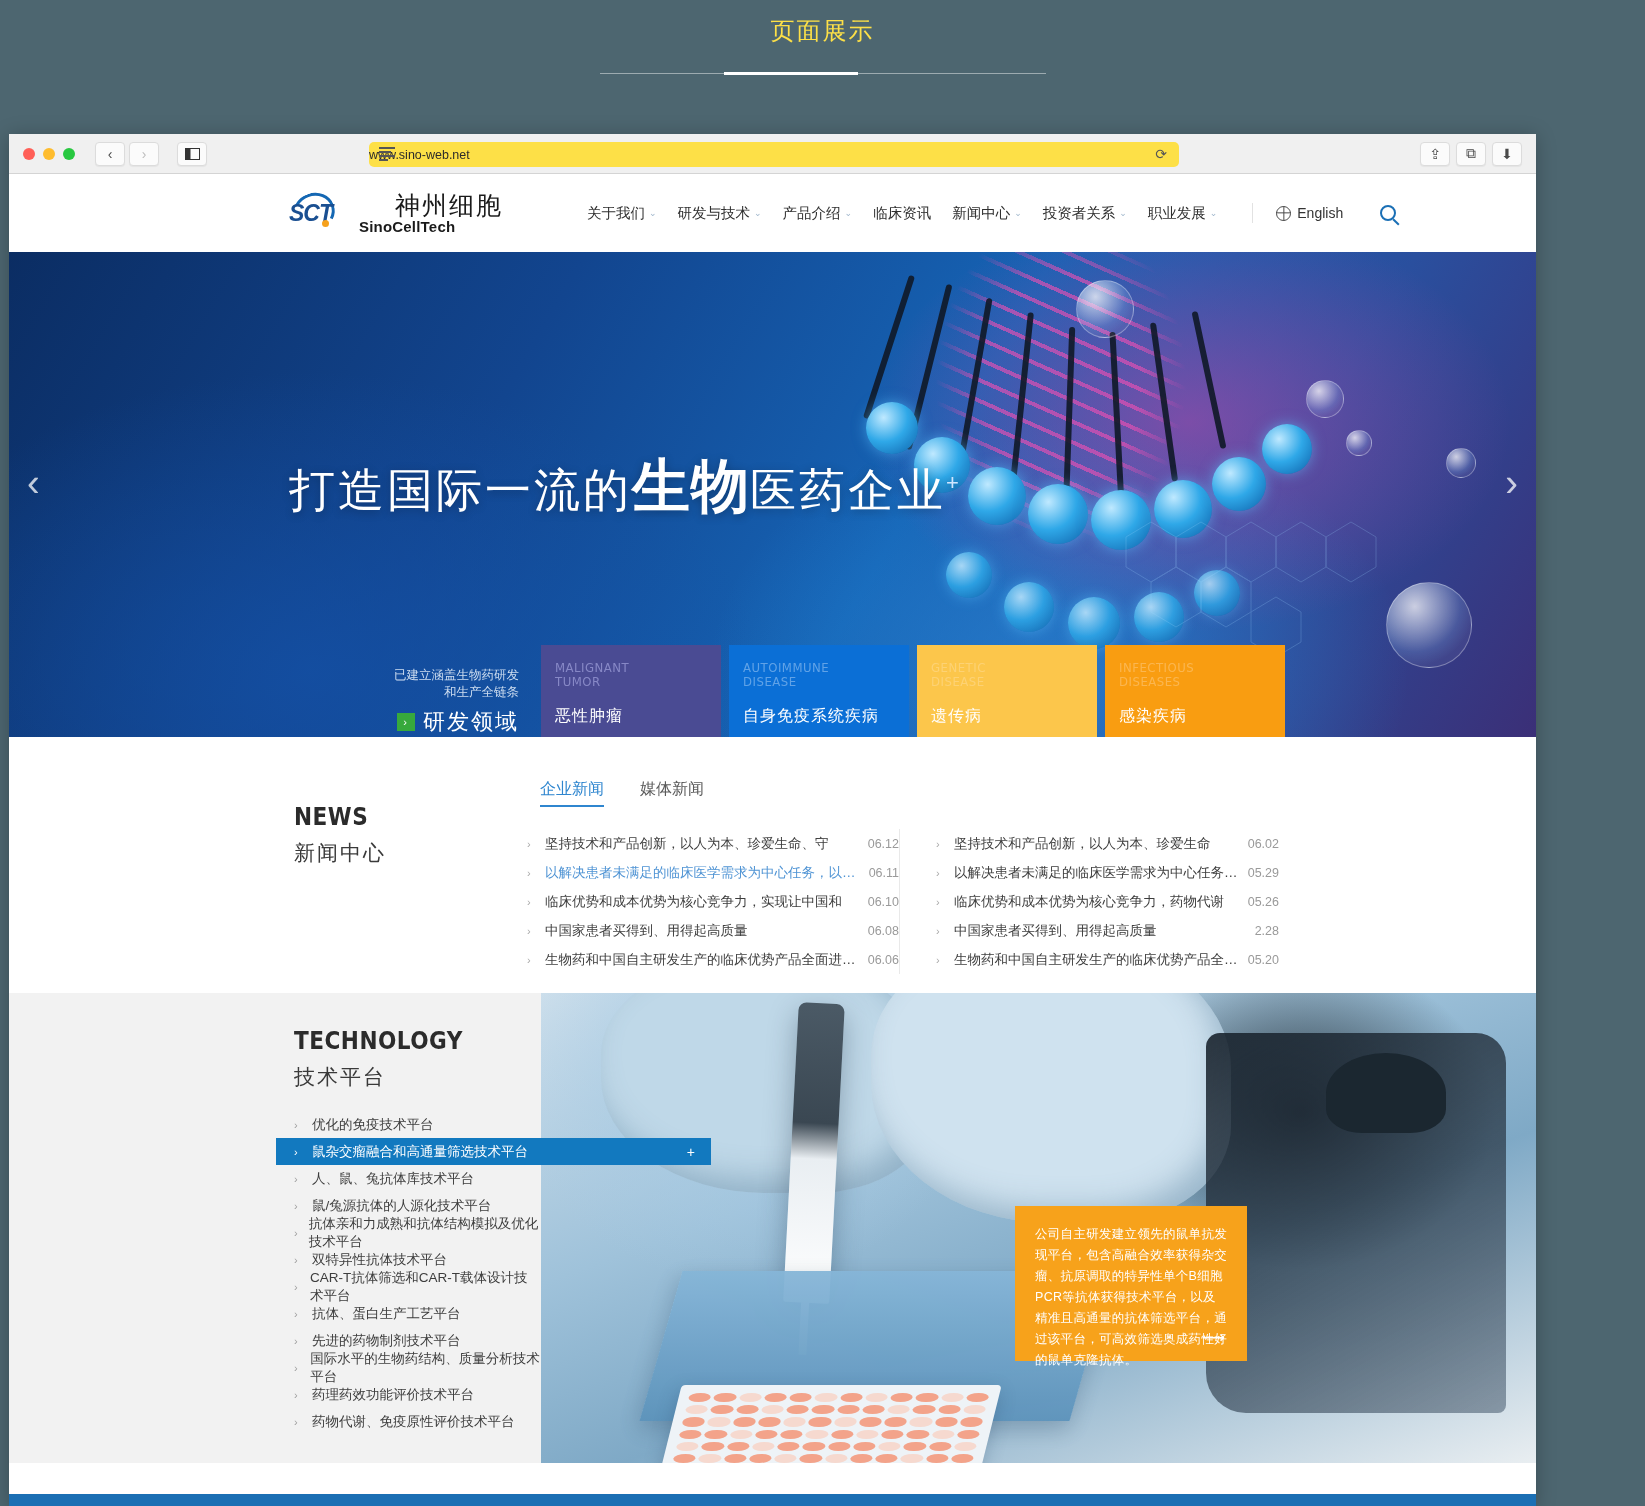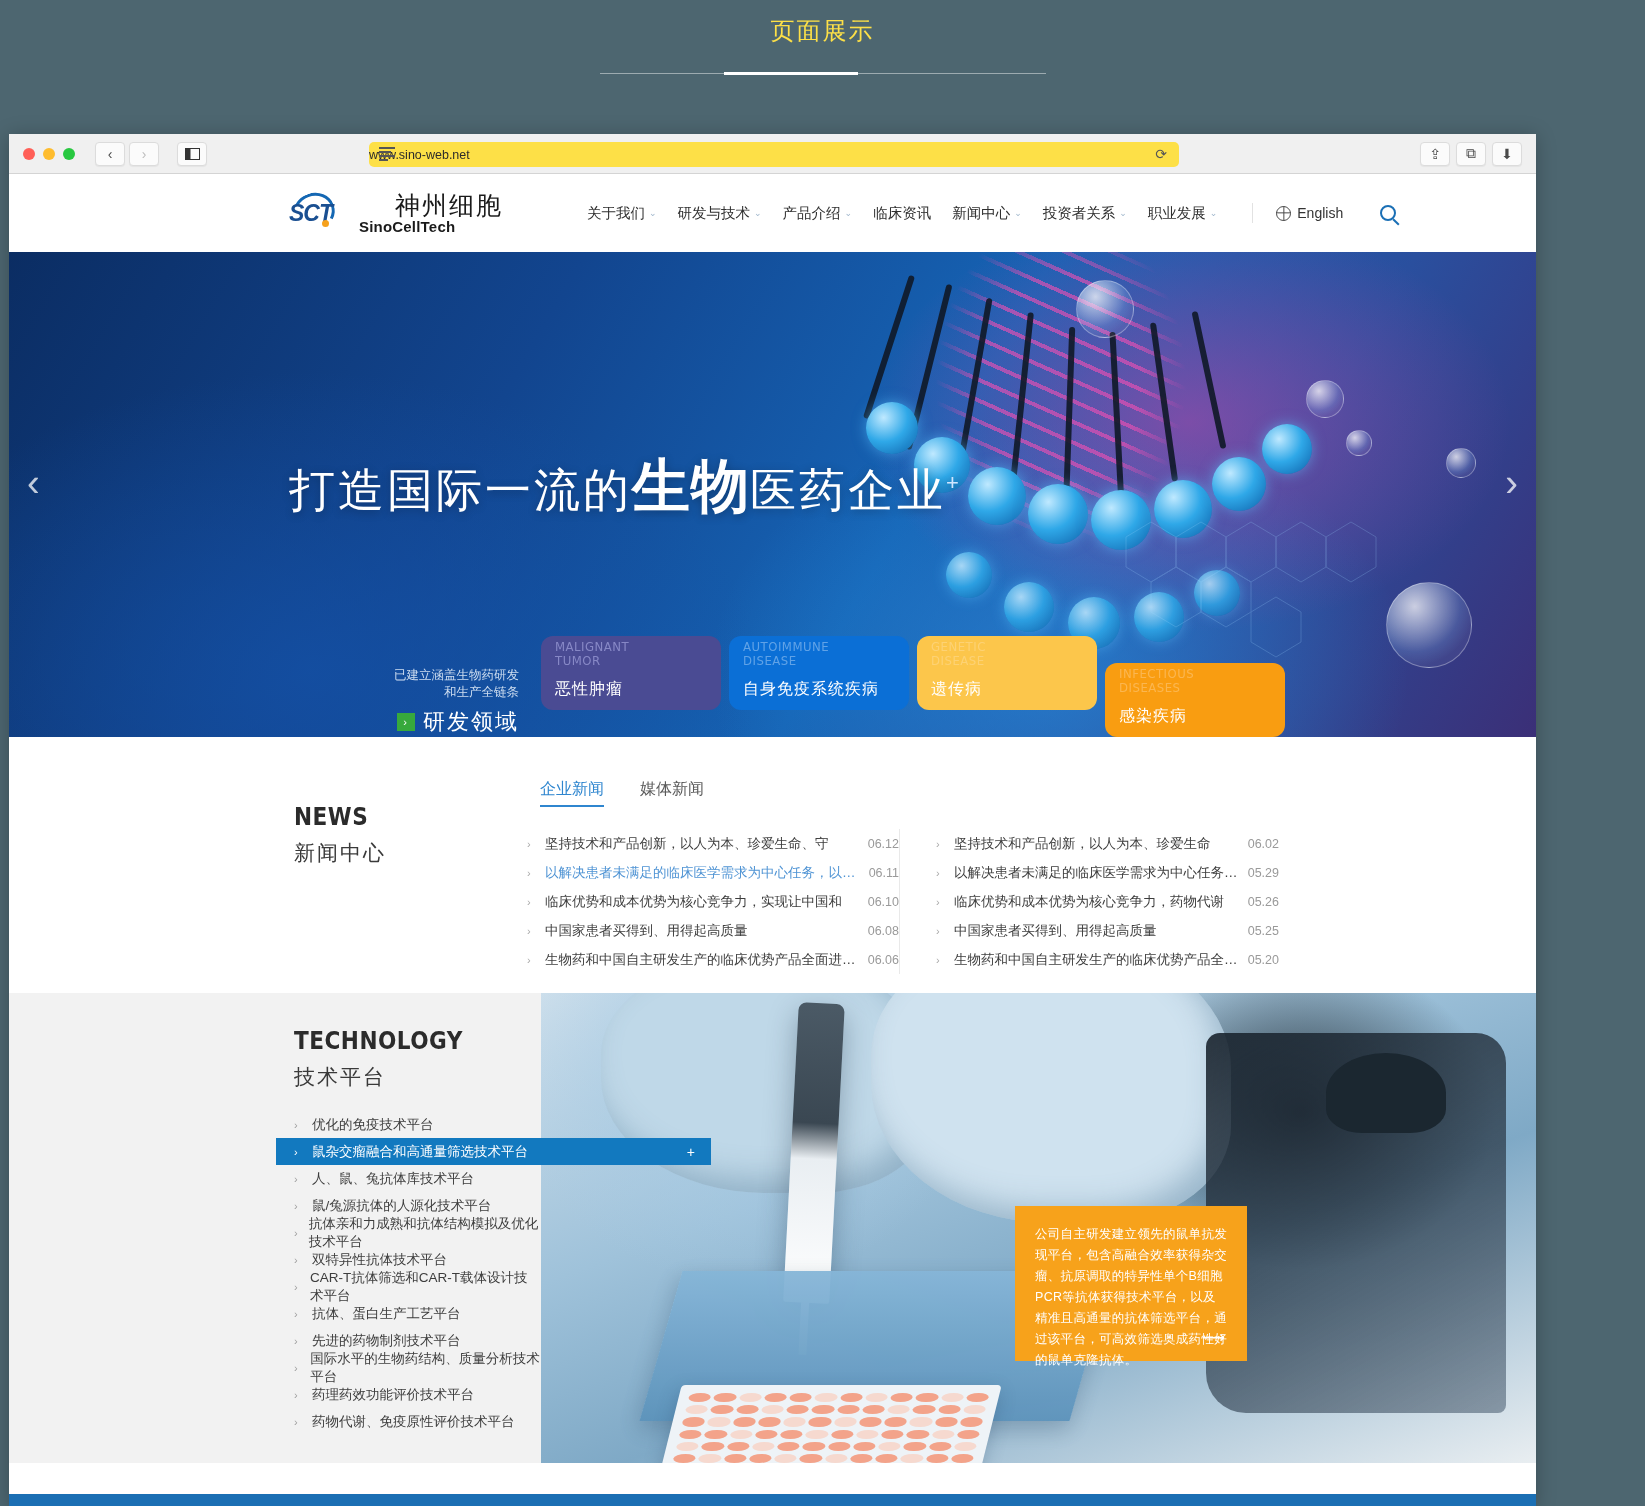--- a/index.html
+++ b/index.html
@@ -196,37 +196,37 @@
     font-size: 22px; color: #ffffff; margin-top: 6px; letter-spacing: 2px;
     display: flex; align-items: center; justify-content: flex-end; gap: 8px;
   }
   .rd-label .l2 .chev {
     display: inline-block; width: 18px; height: 18px; background: #37a93c;
     color: #fff; font-size: 11px; line-height: 18px; text-align: center;
   }
 
   .cards { position: absolute; left: 532px; bottom: 0; display: flex; gap: 8px; }
   .card {
-    width: 180px; height: 74px; position: relative; padding: 4px 14px 0; border-radius: 12px;
+    width: 180px; height: 92px; position: relative; padding: 16px 14px 0;
   }
   .card .en {
     font-size: 13px; line-height: 14px; letter-spacing: 0.5px;
     font-family: "DejaVu Sans Condensed", "Liberation Sans Narrow", sans-serif;
     text-transform: uppercase; opacity: 0.55;
   }
   .card .cn {
     position: absolute; left: 14px; bottom: 10px; font-size: 16px; color: #fff; letter-spacing: 1px;
   }
   .card.c1 { background: #4a4b93; }
   .card.c1 .en { color: #b9baf0; }
   .card.c2 { background: #0b6fd6; }
   .card.c2 .en { color: #a6cdf5; }
   .card.c3 { background: #fcc64b; }
   .card.c3 .en { color: #fedc96; }
-  .card.c4 { background: #f99d11; margin-top: 27px; }
+  .card.c4 { background: #f99d11; }
   .card.c4 .en { color: #fdcb84; }
 
   
   .news { height: 256px; background: #ffffff; position: relative; padding: 34px 0 0; }
   .news-left { position: absolute; left: 285px; top: 66px; }
   .news-left .en {
     font-size: 24px; font-weight: 800; color: #2b2b2b; letter-spacing: 0.5px;
     font-family: "DejaVu Sans Condensed", "Liberation Sans Narrow", sans-serif;
   }
   .news-left .cn { font-size: 21px; color: #3a3a3a; margin-top: 8px; letter-spacing: 2px; }
@@ -570,21 +570,21 @@
           <span class="date">05.29</span>
         </div>
         <div class="news-row">
           <span class="chev">›</span>
           <span class="txt">临床优势和成本优势为核心竞争力，药物代谢</span>
           <span class="date">05.26</span>
         </div>
         <div class="news-row">
           <span class="chev">›</span>
           <span class="txt">中国家患者买得到、用得起高质量</span>
-          <span class="date">05.25</span>
+          <span class="date">2.28</span>
         </div>
         <div class="news-row">
           <span class="chev">›</span>
           <span class="txt">生物药和中国自主研发生产的临床优势产品全面进入发</span>
           <span class="date">05.20</span>
         </div>
       </div>
     </div>
   </section>
 

